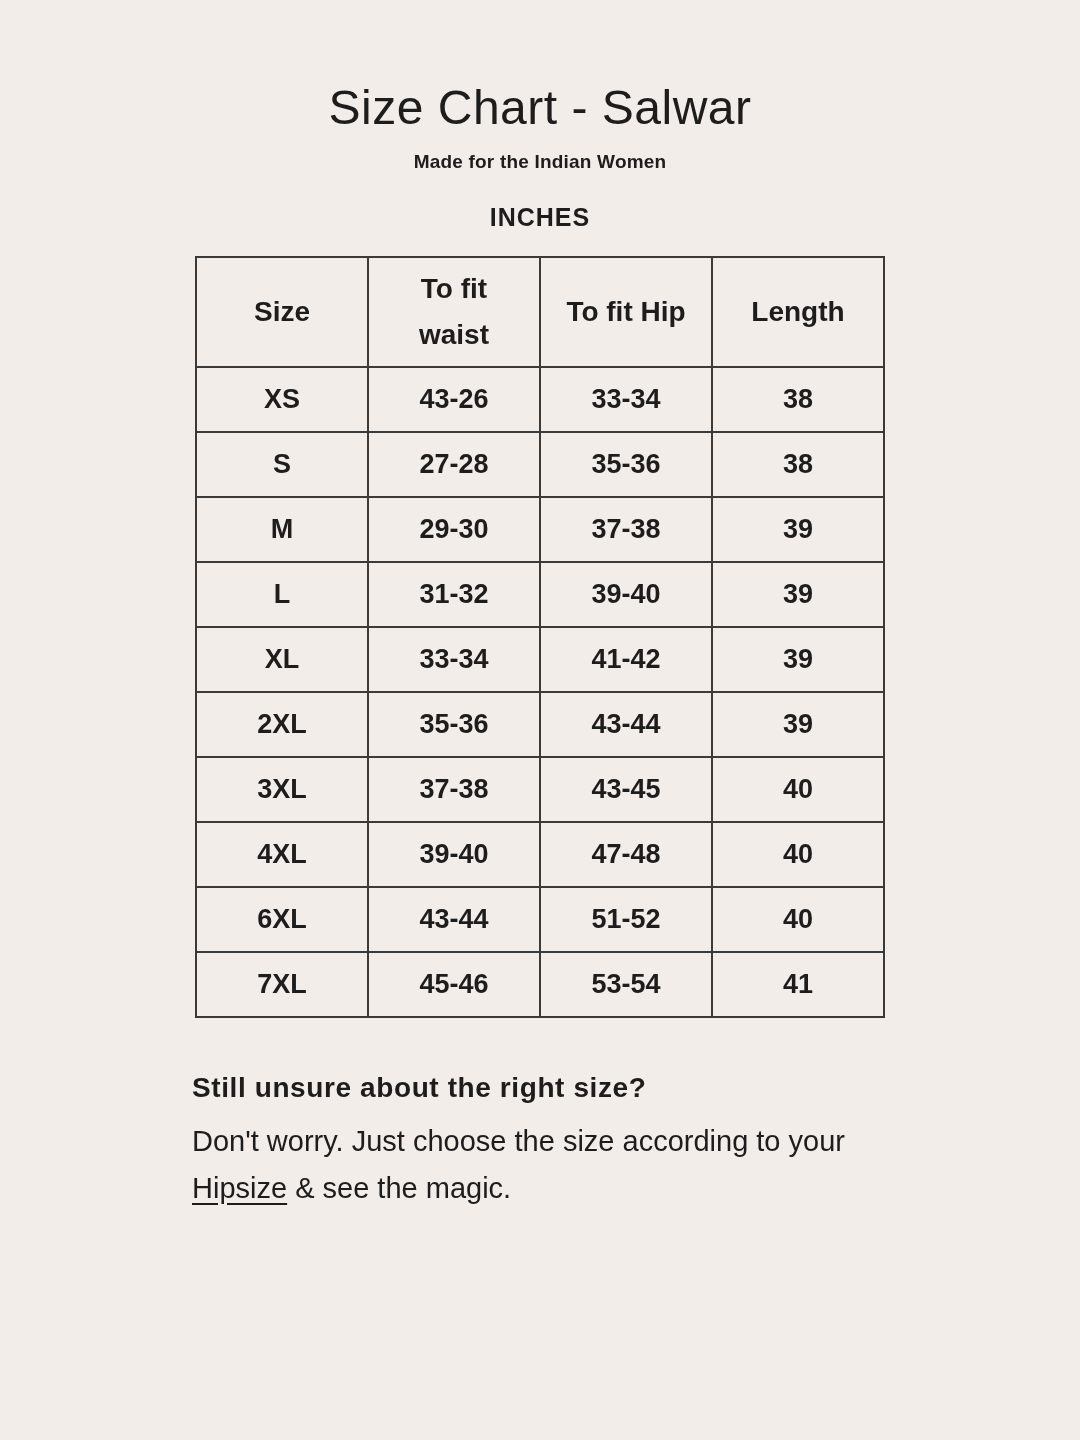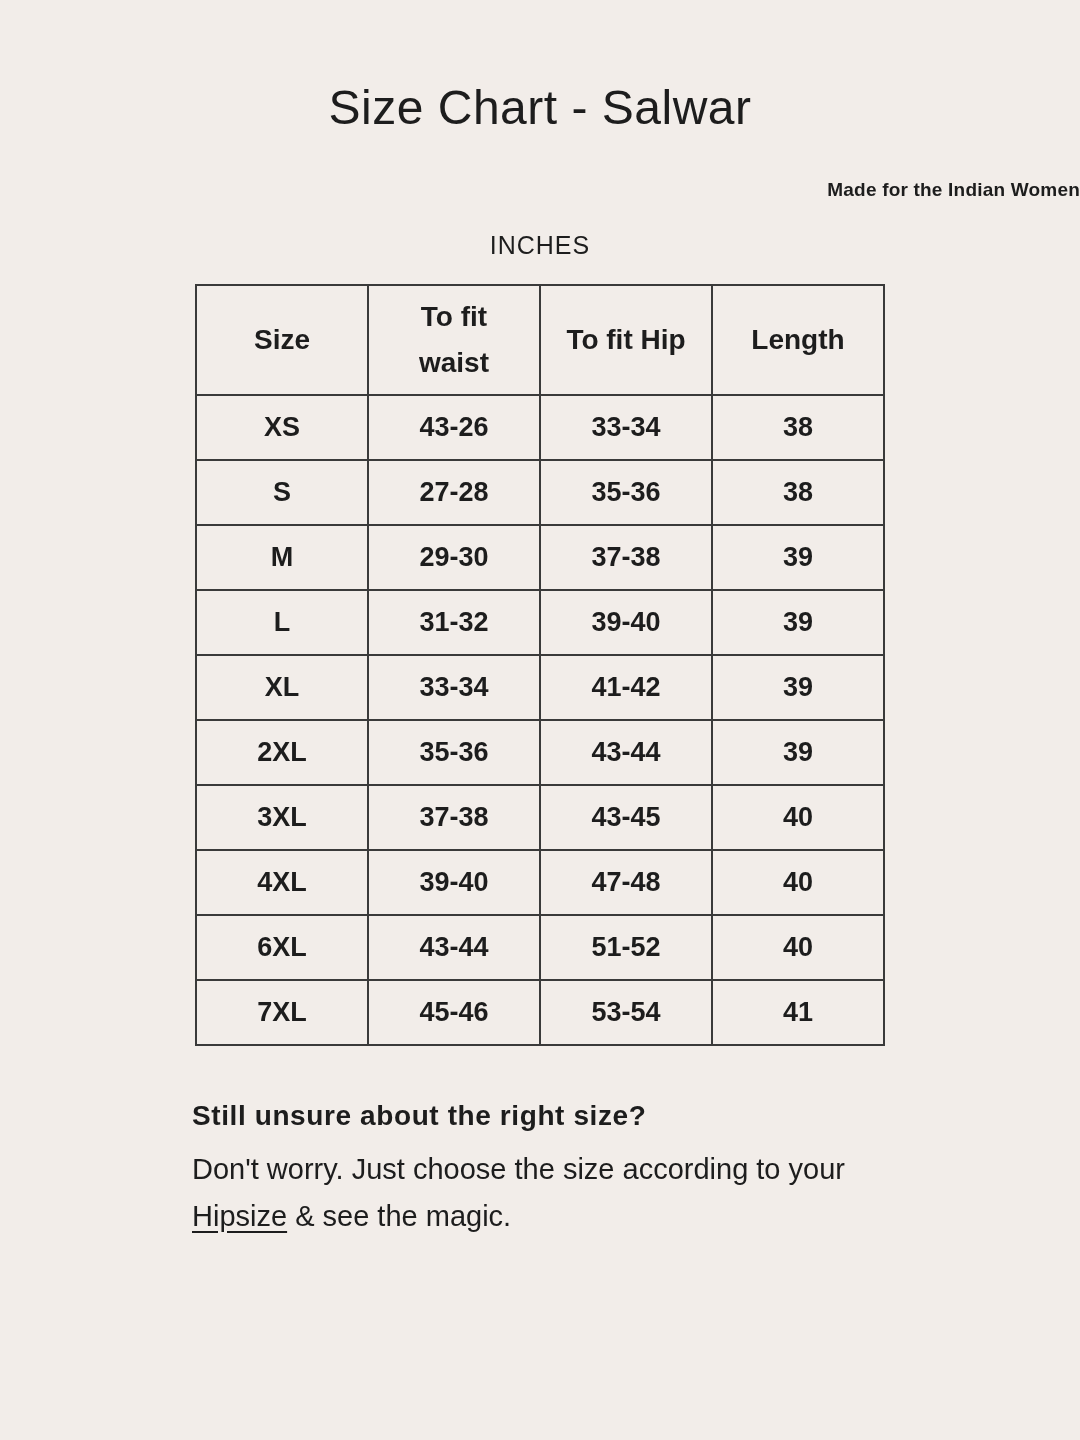--- a/index.html
+++ b/index.html
@@ -18,31 +18,31 @@
   }
   .title {
     padding-top: 80px;
     text-align: center;
     font-size: 48px;
     font-weight: 400;
     letter-spacing: 0.5px;
     color: #1d1d1d;
   }
   .subtitle {
-    margin-top: 44px;
-    text-align: right;
+    margin-top: 16px;
+    text-align: center;
     font-size: 19px;
     font-weight: 700;
     letter-spacing: 0.2px;
   }
   .unit-label {
     margin-top: 30px;
     text-align: center;
     font-size: 25px;
-    font-weight: 400;
+    font-weight: 700;
     letter-spacing: 1px;
   }
   table.size-table {
     margin: 24px auto 0 auto;
     width: 690px;
     border-collapse: collapse;
     table-layout: fixed;
     text-align: center;
   }
   table.size-table th,

